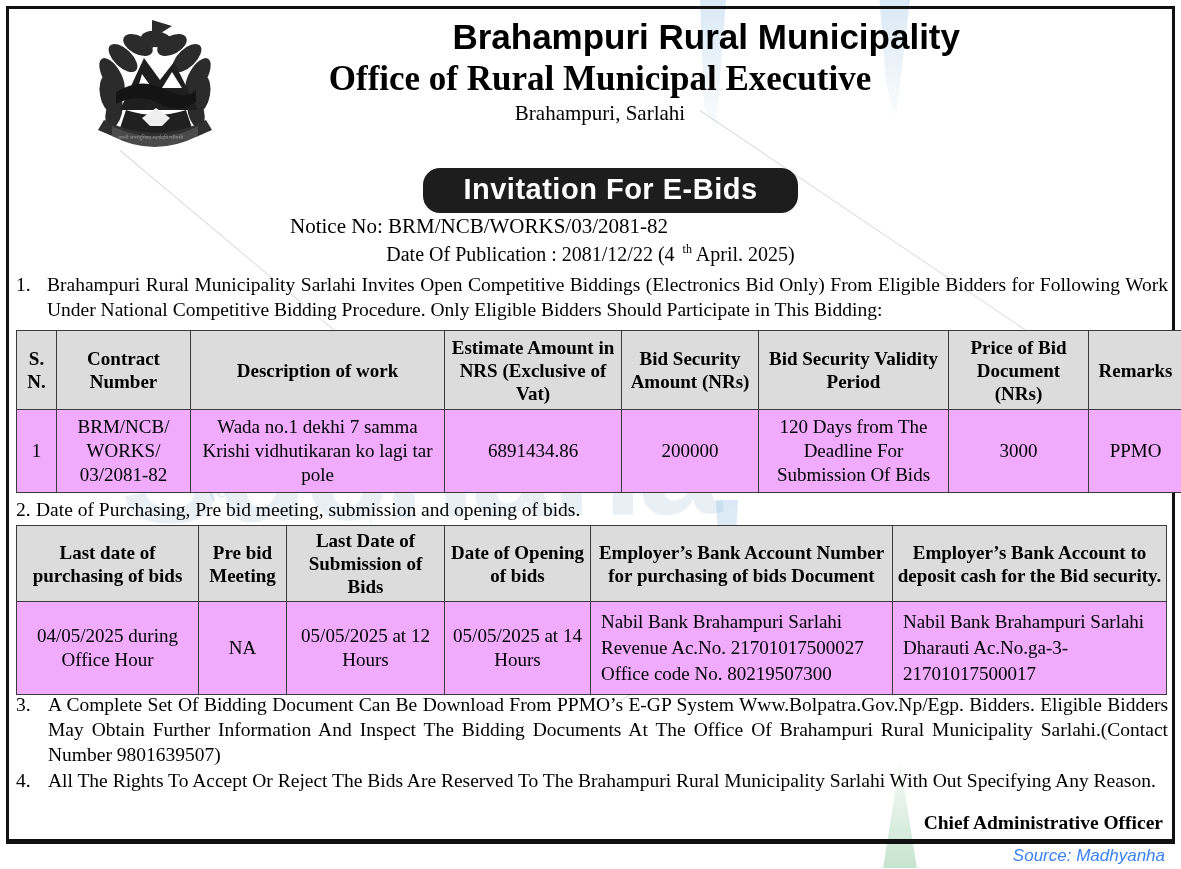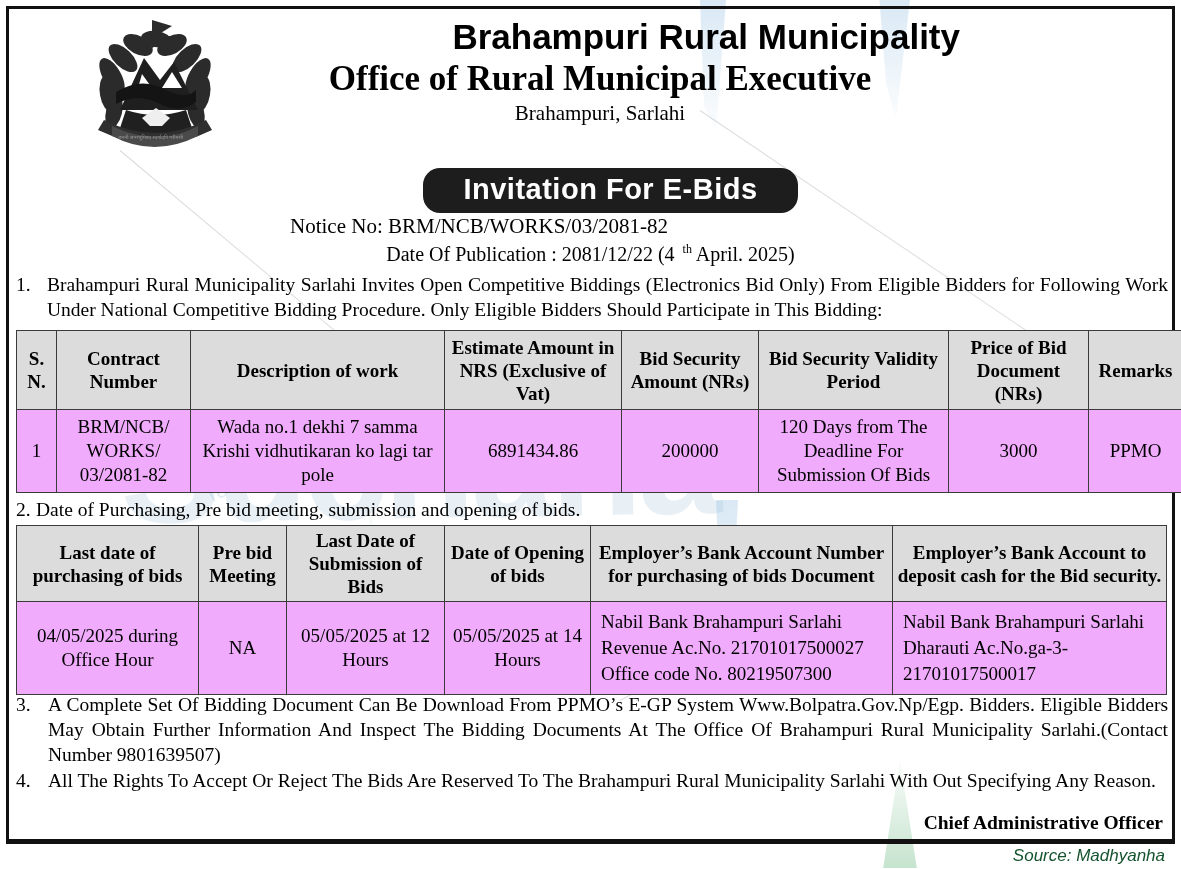--- a/index.html
+++ b/index.html
@@ -201,21 +201,21 @@
     width: 1169px;
     height: 4px;
     background: #111;
   }
   .source {
     position: absolute;
     right: 16px; top: 846px;
     font-style: italic;
     font-family: "Liberation Sans", sans-serif;
     font-size: 17px;
-    color: #14532d;
+    color: #3b82f6;
   }
 </style>
 </head>
 <body>
 
 <div class="page">
 
   <div class="wm-layer">
     <div class="wm-ribbon wm-r1"></div>
     <div class="wm-ribbon wm-r2"></div>

